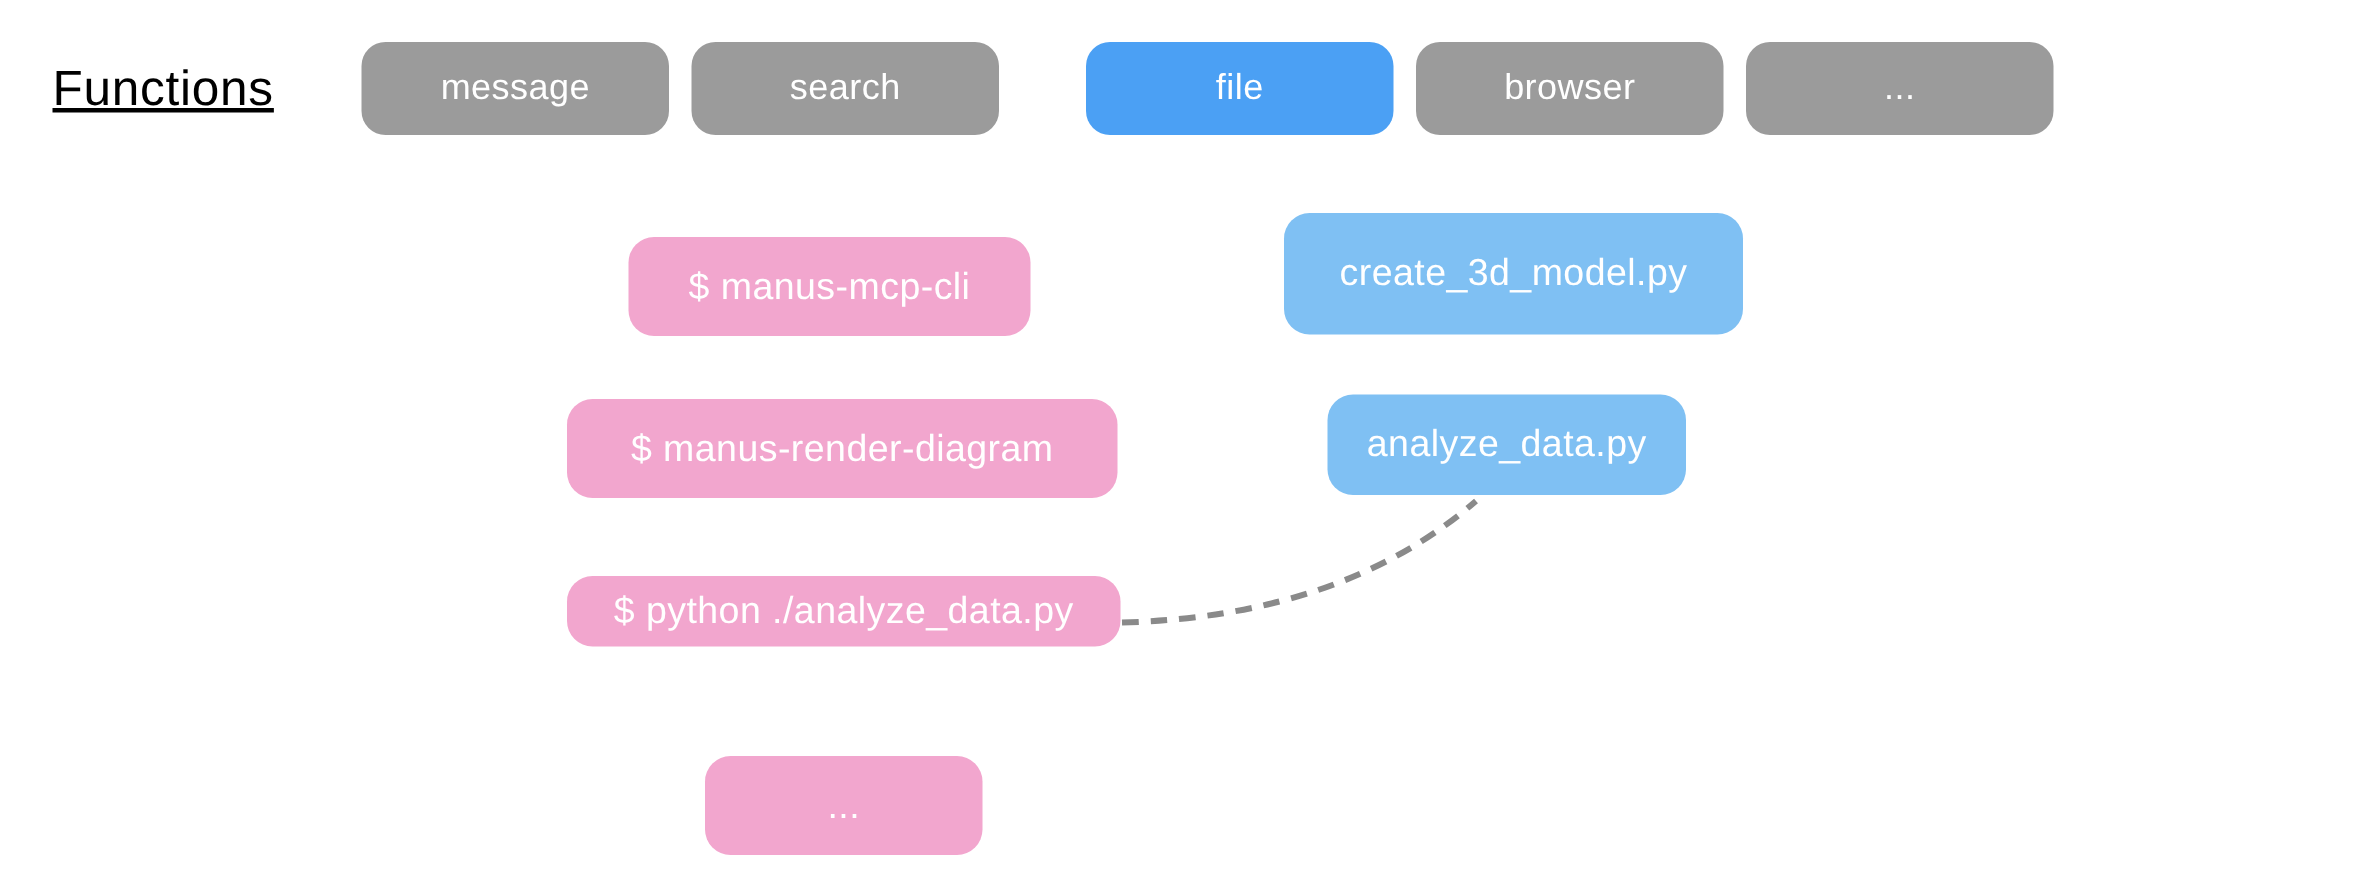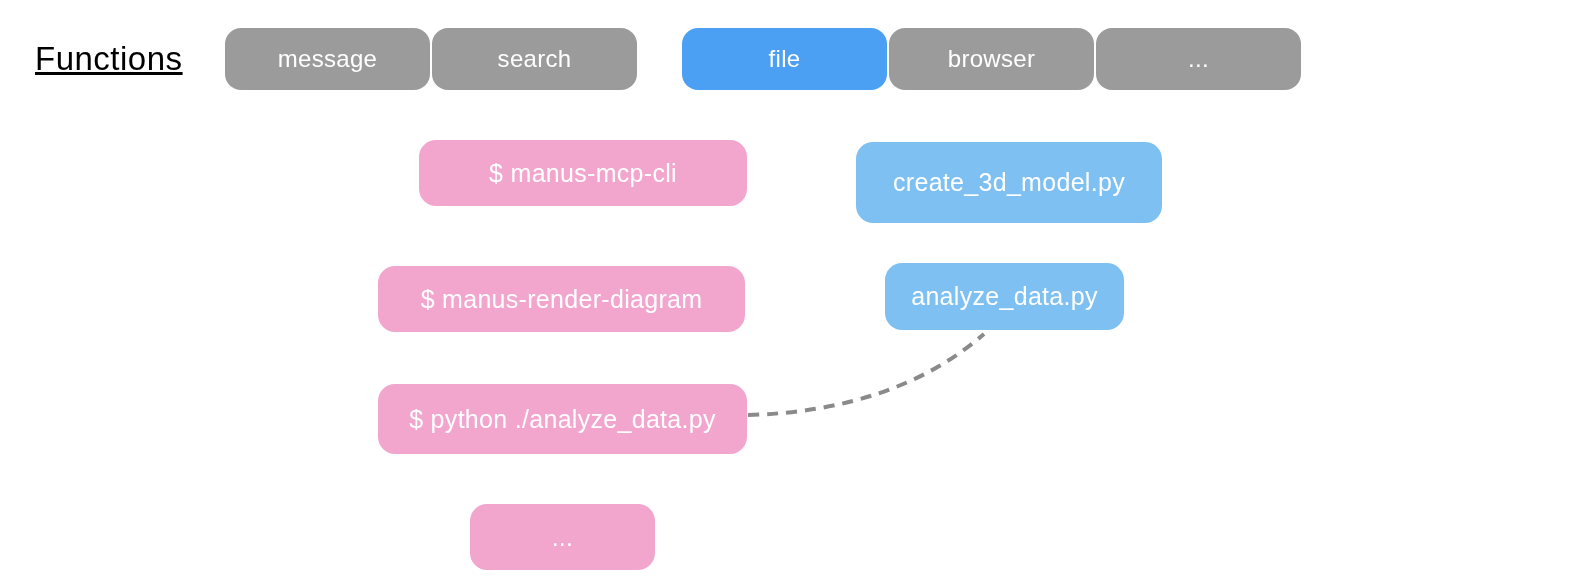--- a/index.html
+++ b/index.html
@@ -22,24 +22,24 @@
     display: flex;
     align-items: center;
     font-size: 33px;
     color: #000000;
     letter-spacing: 0.5px;
     text-decoration: underline;
   }
 
   .pill-row {
     position: absolute;
-    left: 225px;
+    left: 241px;
     top: 28px;
     display: flex;
-    gap: 2px;
+    gap: 15px;
   }
 
   .pill {
     width: 205px;
     height: 62px;
     border-radius: 16px;
     display: flex;
     align-items: center;
     justify-content: center;
     color: #ffffff;
@@ -55,23 +55,23 @@
     justify-content: center;
     color: #ffffff;
     font-size: 25px;
     letter-spacing: 0.3px;
     white-space: nowrap;
   }
 
   .node.pink { background: var(--light-pink, #F2A6CE); }
   .node.blue { background: var(--light-blue, #7FC0F3); }
 
-  .cmd-1 { left: 419px; top: 140px; width: 328px; height: 66px; }
+  .cmd-1 { left: 419px; top: 158px; width: 268px; height: 66px; }
   .cmd-2 { left: 378px; top: 266px; width: 367px; height: 66px; }
-  .cmd-3 { left: 378px; top: 384px; width: 369px; height: 70px; }
+  .cmd-3 { left: 378px; top: 384px; width: 369px; height: 47px; }
   .cmd-4 { left: 470px; top: 504px; width: 185px; height: 66px; }
 
   .file-1 { left: 856px; top: 142px; width: 306px; height: 81px; }
   .file-2 { left: 885px; top: 263px; width: 239px; height: 67px; }
 
   .connector-svg {
     position: absolute;
     inset: 0;
     width: 100%;
     height: 100%;

